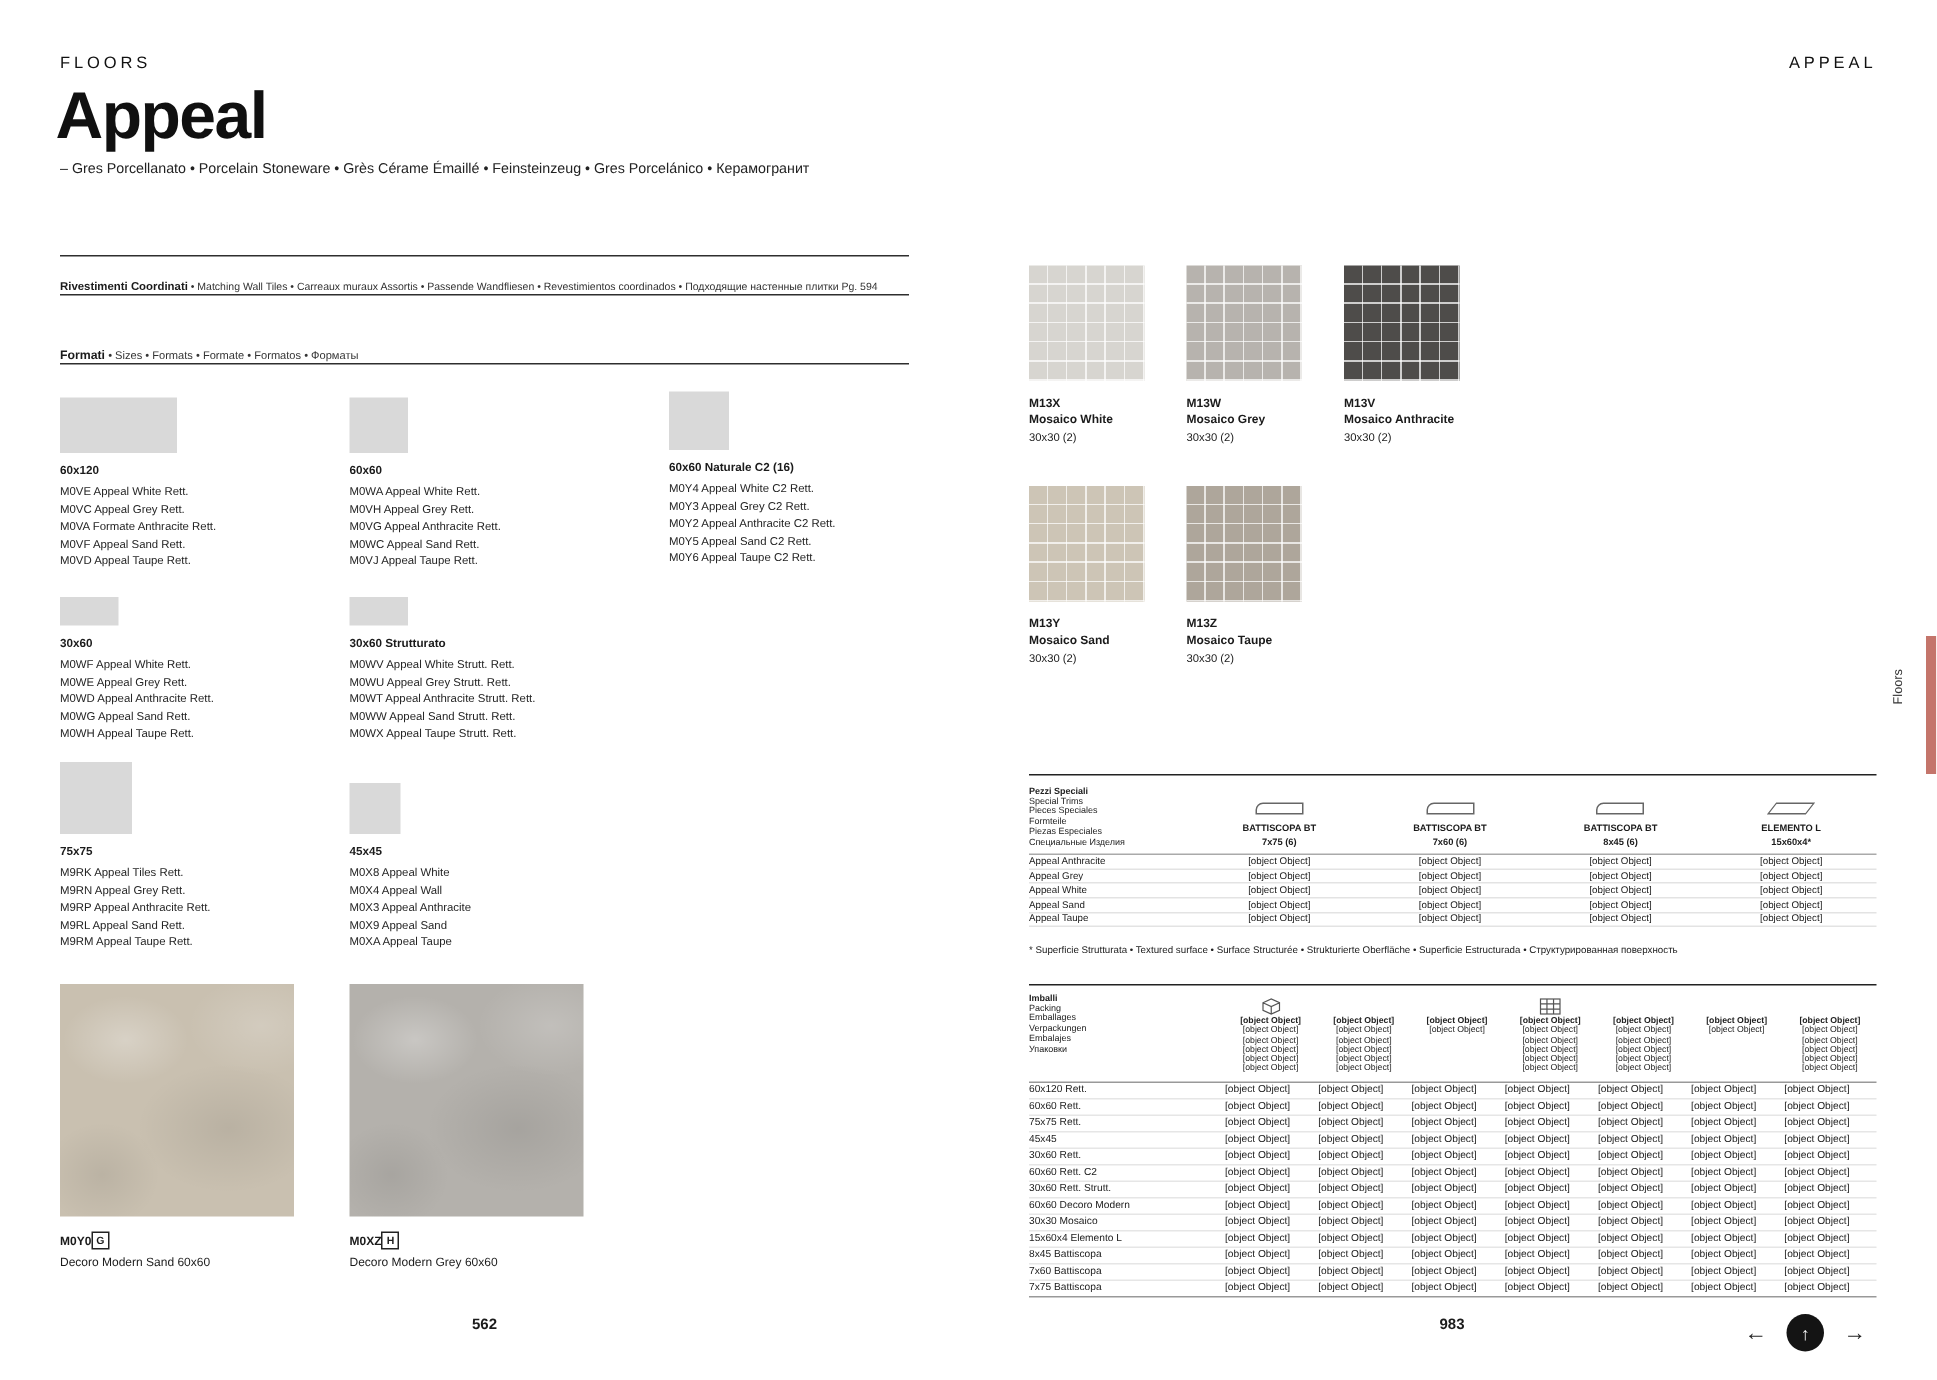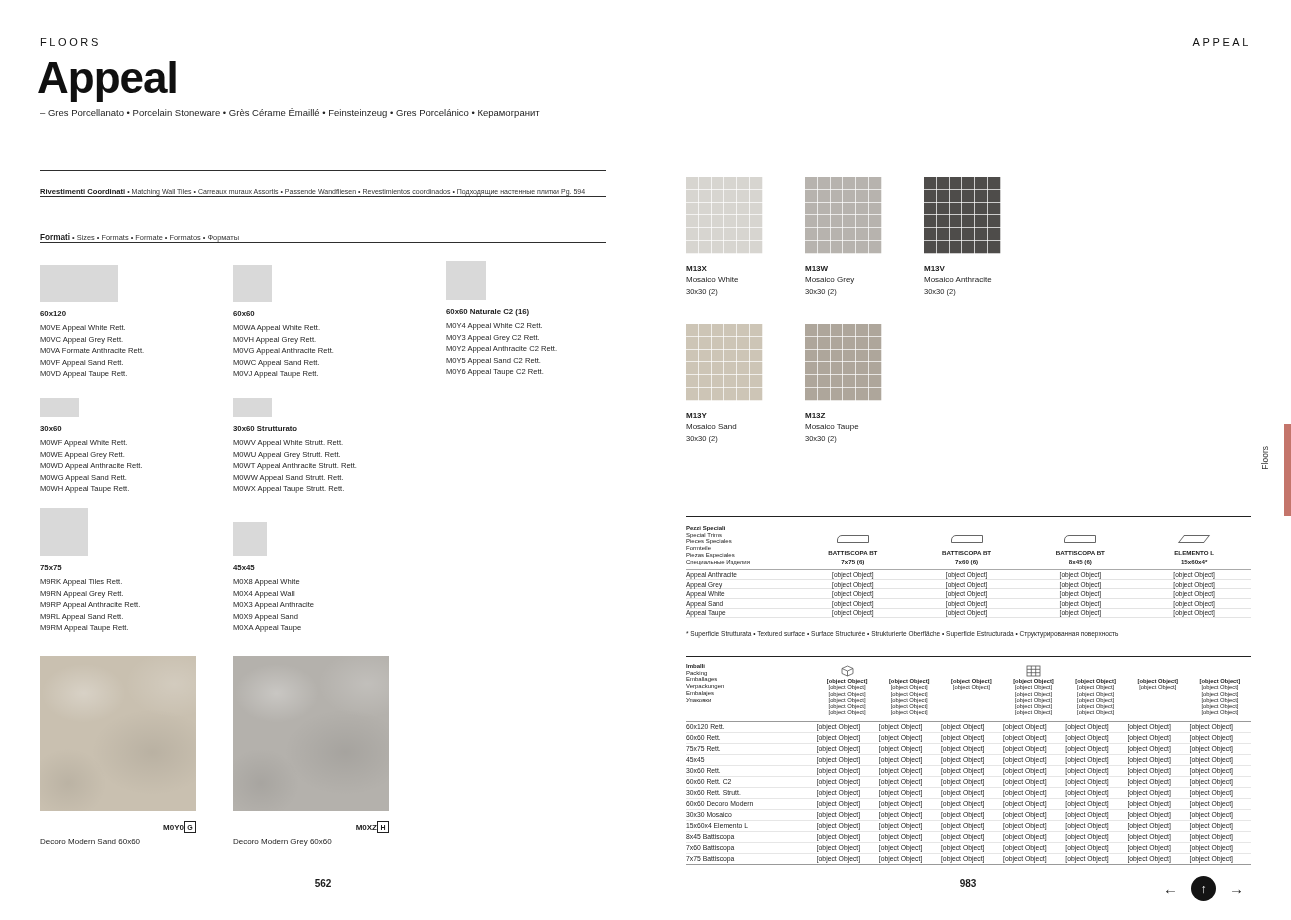--- a/index.html
+++ b/index.html
@@ -29,35 +29,35 @@
 
   
   .decoros{display:flex;gap:37px}
   .decoro-block{width:156px}
   .decoro{width:156px;height:155px;position:relative;overflow:hidden}
   .decoro::after{content:"";position:absolute;inset:0;background:
     radial-gradient(60px 42px at 28% 24%, rgba(255,255,255,.28), transparent 70%),
     radial-gradient(85px 60px at 72% 62%, rgba(0,0,0,.08), transparent 72%),
     radial-gradient(55px 50px at 18% 82%, rgba(0,0,0,.07), transparent 70%),
     radial-gradient(70px 48px at 86% 18%, rgba(255,255,255,.18), transparent 70%);}
-  .decoro-code-row{display:flex;justify-content:flex-end;align-items:center;margin-top:10px}
+  .decoro-code-row{display:flex;justify-content:flex-start;align-items:center;margin-top:10px}
   .d-code{font-size:8px;font-weight:700}
   .badge{width:12px;height:12px;border:1px solid #222;font-size:7px;font-weight:700;display:flex;align-items:center;justify-content:center}
   .d-name{font-size:8px;font-weight:400;margin-top:4px}
 
   .pagenum{font-size:10px;font-weight:700;width:40px;text-align:center}
 
   
-  .mosaics{display:grid;grid-template-columns:repeat(3,77px);column-gap:42px;grid-auto-rows:147px;width:291px}
+  .mosaics{display:grid;grid-template-columns:repeat(3,77px);column-gap:28px;grid-auto-rows:147px;width:291px}
   .mosaic{width:77px;height:77px;position:relative}
   .mosaic::after{content:"";position:absolute;inset:0;background-image:
     repeating-linear-gradient(to right, transparent 0 11.83px, rgba(255,255,255,.72) 11.83px 12.83px),
     repeating-linear-gradient(to bottom, transparent 0 11.83px, rgba(255,255,255,.72) 11.83px 12.83px);}
   .mos-code{font-size:8px;font-weight:700;margin-top:9px;line-height:11px;white-space:nowrap}
-  .mos-name{font-size:8px;font-weight:400;line-height:11.5px;white-space:nowrap}
+  .mos-name{font-size:8px;font-weight:700;line-height:11.5px;white-space:nowrap}
   .mos-size{font-size:7.5px;line-height:11.5px;white-space:nowrap}
 
   
   .trims{border-top:1px solid #222;padding-top:8px}
   .trims-head{display:flex;border-bottom:1px solid #aaa;padding-bottom:4px}
   .trims-title{width:110px;font-size:6px;line-height:6.7px;color:#222}
   .trims-title .tt-line:first-child{font-weight:700}
   .trims-cols{flex:1;display:flex}
   .trim-col{flex:1;display:flex;flex-direction:column;align-items:center;justify-content:flex-end;gap:2px}
   .ti-wrap{height:12px;display:flex;align-items:center;margin-bottom:2px}

